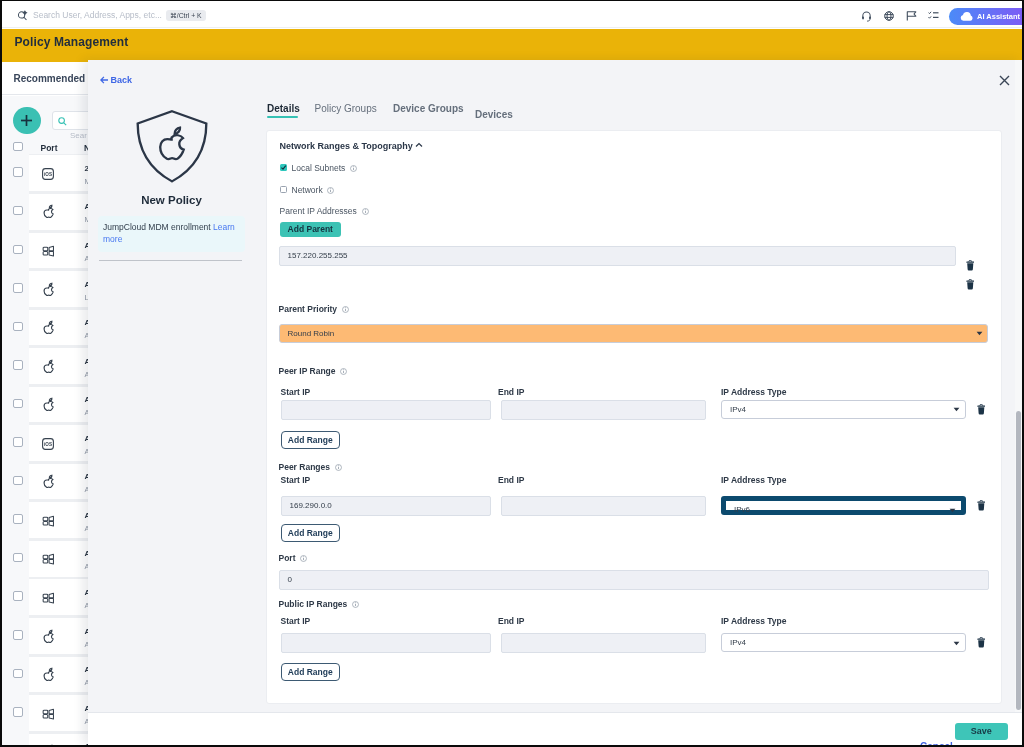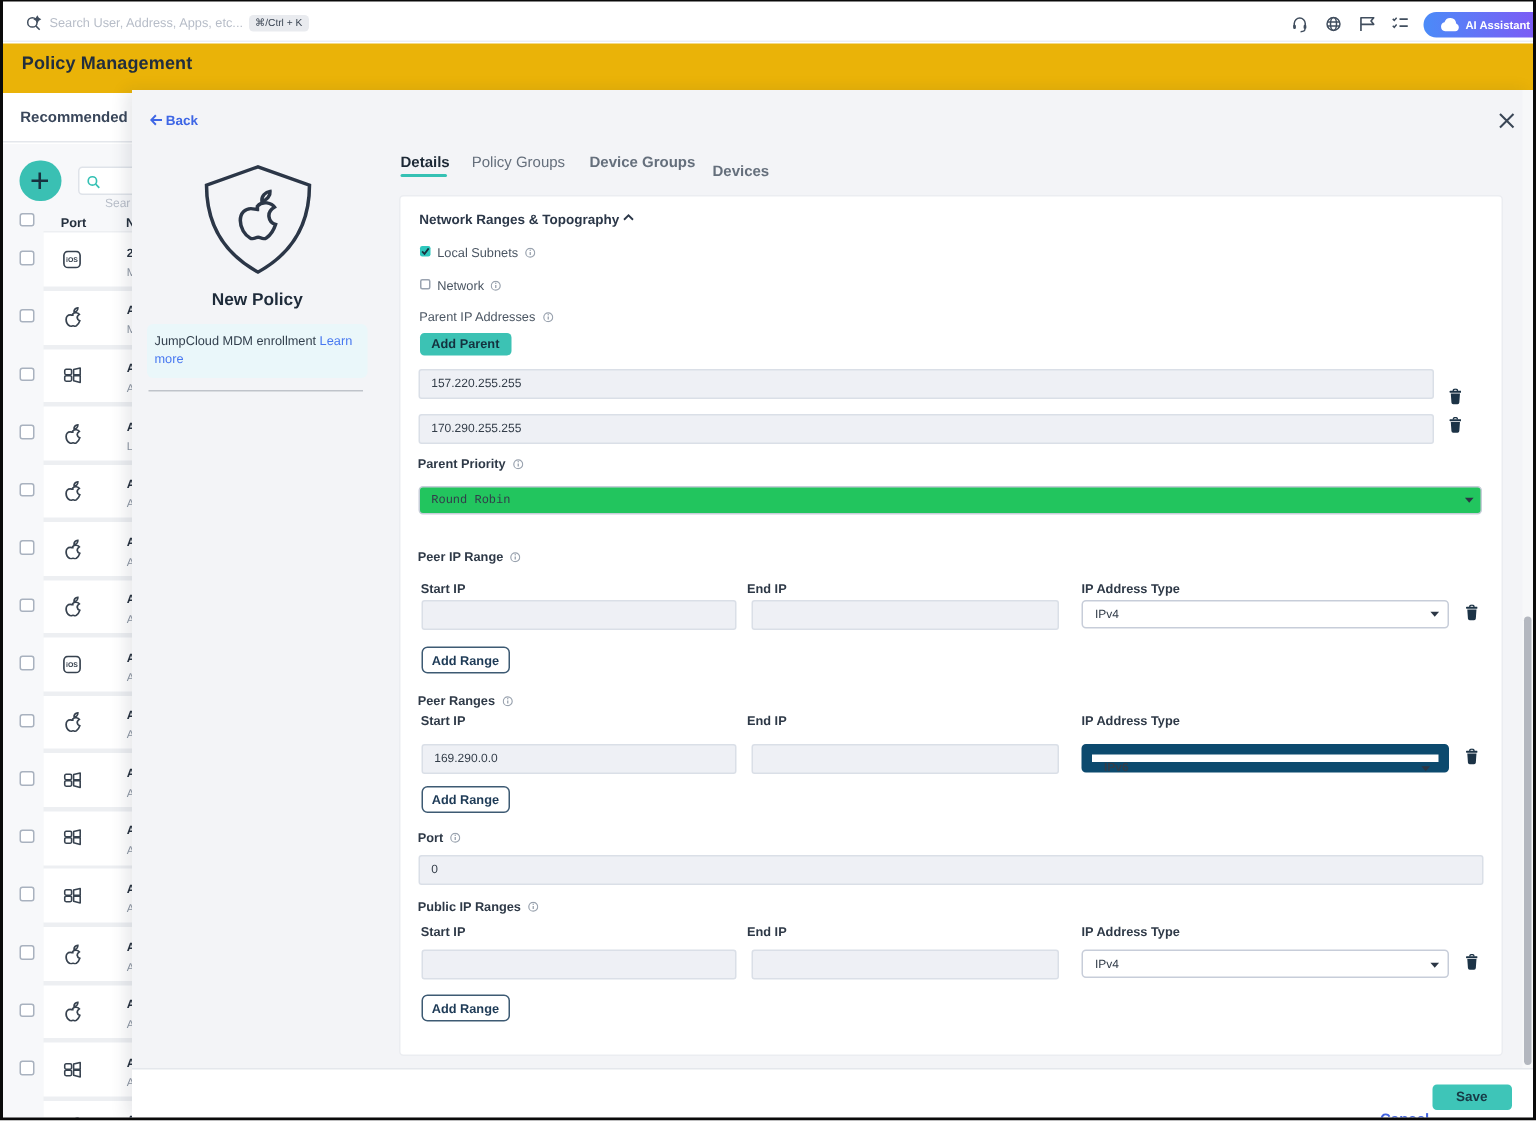--- a/index.html
+++ b/index.html
@@ -300,32 +300,31 @@
           <line x1="4" y1="3.4" x2="4" y2="5.8" stroke="#9aa3af" stroke-width="1"></line>
           <circle cx="4" cy="2.1" r="0.6" fill="#9aa3af"></circle>
         </svg></div>
       <div class="abs" style="left:13.5px; top:92.8px; width:61.5px; height:14.5px; background:#3cc2b4; border-radius:3px; text-align:center; line-height:14.5px; font-size:8.5px; font-weight:bold; color:#14323f;">Add Parent</div>
       <div class="abs" style="left:12.5px; top:116.5px; width:677.5px; height:20px; background:#eef0f5; border:1px solid #dadfe7; border-radius:2px; font-size:8px; color:#333d49; line-height:17px; padding-left:8px;">157.220.255.255</div>
       <div class="abs" style="left:699.5px; top:127px;"><svg width="8.5" height="11" viewBox="0 0 10 12" preserveAspectRatio="none">
           <rect x="0.4" y="1.6" width="9.2" height="1.5" rx="0.5" fill="#1c3346"></rect>
           <path d="M3.3 1.8 C3.3 0.9 3.9 0.4 5 0.4 C6.1 0.4 6.7 0.9 6.7 1.8" fill="none" stroke="#1c3346" stroke-width="1"></path>
           <path d="M1.4 3.6 h7.2 l-0.5 6.6 a1.4 1.4 0 0 1 -1.4 1.3 h-3.4 a1.4 1.4 0 0 1 -1.4 -1.3 z" fill="#1c3346"></path>
         </svg></div>
-      <div class="abs" style="left:12.5px; top:146.5px; width:677.5px; height:20px; background:#eef0f5; border:1px solid #dadfe7; border-radius:2px; font-size:8px; color:#333d49; line-height:17px; padding-left:8px;">170.290.255.255</div>
       <div class="abs" style="left:699.5px; top:146.5px;"><svg width="8.5" height="11" viewBox="0 0 10 12" preserveAspectRatio="none">
           <rect x="0.4" y="1.6" width="9.2" height="1.5" rx="0.5" fill="#1c3346"></rect>
           <path d="M3.3 1.8 C3.3 0.9 3.9 0.4 5 0.4 C6.1 0.4 6.7 0.9 6.7 1.8" fill="none" stroke="#1c3346" stroke-width="1"></path>
           <path d="M1.4 3.6 h7.2 l-0.5 6.6 a1.4 1.4 0 0 1 -1.4 1.3 h-3.4 a1.4 1.4 0 0 1 -1.4 -1.3 z" fill="#1c3346"></path>
         </svg></div>
       <div class="abs" style="left:12.5px; top:174.5px; font-size:8.5px; font-weight:bold; color:#2e3947;">Parent Priority &nbsp;<svg width="7" height="7" viewBox="0 0 8 8" style="vertical-align:-1px;">
           <circle cx="4" cy="4" r="3.4" fill="none" stroke="#9aa3af" stroke-width="0.9"></circle>
           <line x1="4" y1="3.4" x2="4" y2="5.8" stroke="#9aa3af" stroke-width="1"></line>
           <circle cx="4" cy="2.1" r="0.6" fill="#9aa3af"></circle>
         </svg></div>
-      <div class="abs" style="left:12.5px; top:194px; width:709.9px; height:19px; background:#22c55e; border:1px solid #c7cdd9; border-radius:3px; font-size:8px; color:#323d4a; line-height:17px; padding-left:8px;font-family:Liberation Mono, monospace;">Round Robin<span class="abs" style="right:4.5px; top:6.5px; line-height:0;"><svg width="7" height="5" viewBox="0 0 7 5">
+      <div class="abs" style="left:12.5px; top:194px; width:709.9px; height:19px; background:#fdba74; border:1px solid #c7cdd9; border-radius:3px; font-size:8px; color:#323d4a; line-height:17px; padding-left:8px;">Round Robin<span class="abs" style="right:4.5px; top:6.5px; line-height:0;"><svg width="7" height="5" viewBox="0 0 7 5">
             <path d="M0.6 0.8 h5.8 L3.5 4.2 Z" fill="#2b3645"></path>
           </svg></span></div>
       <div class="abs" style="left:12.5px; top:236px; font-size:8.5px; font-weight:bold; color:#2e3947;">Peer IP Range &nbsp;<svg width="7" height="7" viewBox="0 0 8 8" style="vertical-align:-1px;">
           <circle cx="4" cy="4" r="3.4" fill="none" stroke="#9aa3af" stroke-width="0.9"></circle>
           <line x1="4" y1="3.4" x2="4" y2="5.8" stroke="#9aa3af" stroke-width="1"></line>
           <circle cx="4" cy="2.1" r="0.6" fill="#9aa3af"></circle>
         </svg></div>
       <div class="abs" style="left:14.5px; top:257px; font-size:8.5px; font-weight:bold; color:#2e3947;">Start IP</div>
       <div class="abs" style="left:232px; top:257px; font-size:8.5px; font-weight:bold; color:#2e3947;">End IP</div>
       <div class="abs" style="left:455px; top:257px; font-size:8.5px; font-weight:bold; color:#2e3947;">IP Address Type</div>
@@ -342,21 +341,21 @@
       <div class="abs" style="left:14.5px; top:301px; width:59.5px; height:18px; background:#fff; border:1.2px solid #3d5a73; border-radius:4px; text-align:center; line-height:16px; font-size:8.5px; font-weight:bold; color:#1d3a56;">Add Range</div>
       <div class="abs" style="left:12.5px; top:332.5px; font-size:8.5px; font-weight:bold; color:#2e3947;">Peer Ranges &nbsp;<svg width="7" height="7" viewBox="0 0 8 8" style="vertical-align:-1px;">
           <circle cx="4" cy="4" r="3.4" fill="none" stroke="#9aa3af" stroke-width="0.9"></circle>
           <line x1="4" y1="3.4" x2="4" y2="5.8" stroke="#9aa3af" stroke-width="1"></line>
           <circle cx="4" cy="2.1" r="0.6" fill="#9aa3af"></circle>
         </svg></div>
       <div class="abs" style="left:14.5px; top:345px; font-size:8.5px; font-weight:bold; color:#2e3947;">Start IP</div>
       <div class="abs" style="left:232px; top:345px; font-size:8.5px; font-weight:bold; color:#2e3947;">End IP</div>
       <div class="abs" style="left:455px; top:345px; font-size:8.5px; font-weight:bold; color:#2e3947;">IP Address Type</div>
       <div class="abs" style="left:14.5px; top:366.8px; width:210px; height:20px; background:#eef0f5; border:1px solid #dadfe7; border-radius:2px; font-size:8px; color:#333d49; line-height:17px; padding-left:8px;">169.290.0.0</div>
-      <div class="abs" style="left:455px; top:366.8px; width:244.6px; height:19px; background:#fff; border:7px solid #0c4a6e; border-radius:3px; font-size:8px; color:#323d4a; line-height:17px; padding-left:8px;font-weight:bold;">IPv6<span class="abs" style="right:4.5px; top:6.5px; line-height:0;"><svg width="7" height="5" viewBox="0 0 7 5">
+      <div class="abs" style="left:455px; top:366.8px; width:244.6px; height:19px; background:#fff; border:5px solid #0c4a6e; border-radius:3px; font-size:8px; color:#323d4a; line-height:17px; padding-left:8px;">IPv6<span class="abs" style="right:4.5px; top:6.5px; line-height:0;"><svg width="7" height="5" viewBox="0 0 7 5">
             <path d="M0.6 0.8 h5.8 L3.5 4.2 Z" fill="#2b3645"></path>
           </svg></span></div>
       <div class="abs" style="left:234.5px; top:366.8px; width:205.5px; height:20px; background:#eef0f5; border:1px solid #dadfe7; border-radius:2px; font-size:8px; color:#333d49; line-height:17px; padding-left:8px;"></div>
       <div class="abs" style="left:710.5px; top:367.5px;"><svg width="8.5" height="11" viewBox="0 0 10 12" preserveAspectRatio="none">
           <rect x="0.4" y="1.6" width="9.2" height="1.5" rx="0.5" fill="#1c3346"></rect>
           <path d="M3.3 1.8 C3.3 0.9 3.9 0.4 5 0.4 C6.1 0.4 6.7 0.9 6.7 1.8" fill="none" stroke="#1c3346" stroke-width="1"></path>
           <path d="M1.4 3.6 h7.2 l-0.5 6.6 a1.4 1.4 0 0 1 -1.4 1.3 h-3.4 a1.4 1.4 0 0 1 -1.4 -1.3 z" fill="#1c3346"></path>
         </svg></div>
       <div class="abs" style="left:14.5px; top:394.5px; width:59.5px; height:18px; background:#fff; border:1.2px solid #3d5a73; border-radius:4px; text-align:center; line-height:16px; font-size:8.5px; font-weight:bold; color:#1d3a56;">Add Range</div>
       <div class="abs" style="left:12.5px; top:423px; font-size:8.5px; font-weight:bold; color:#2e3947;">Port &nbsp;<svg width="7" height="7" viewBox="0 0 8 8" style="vertical-align:-1px;">

